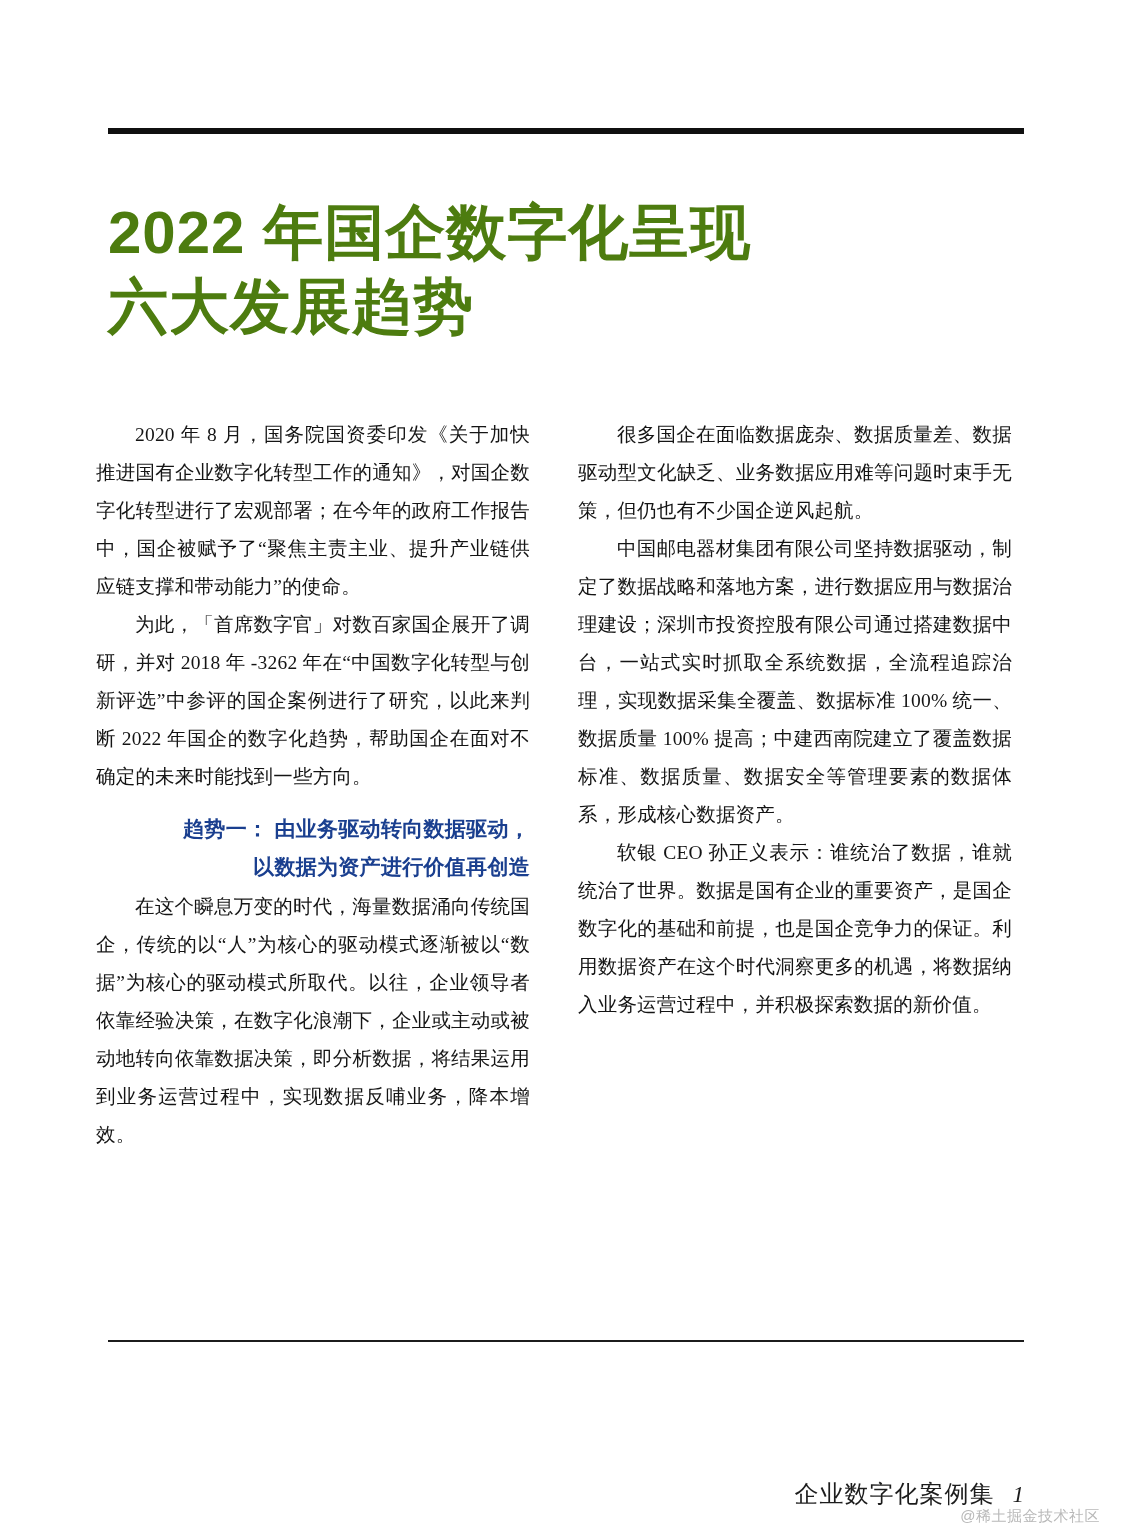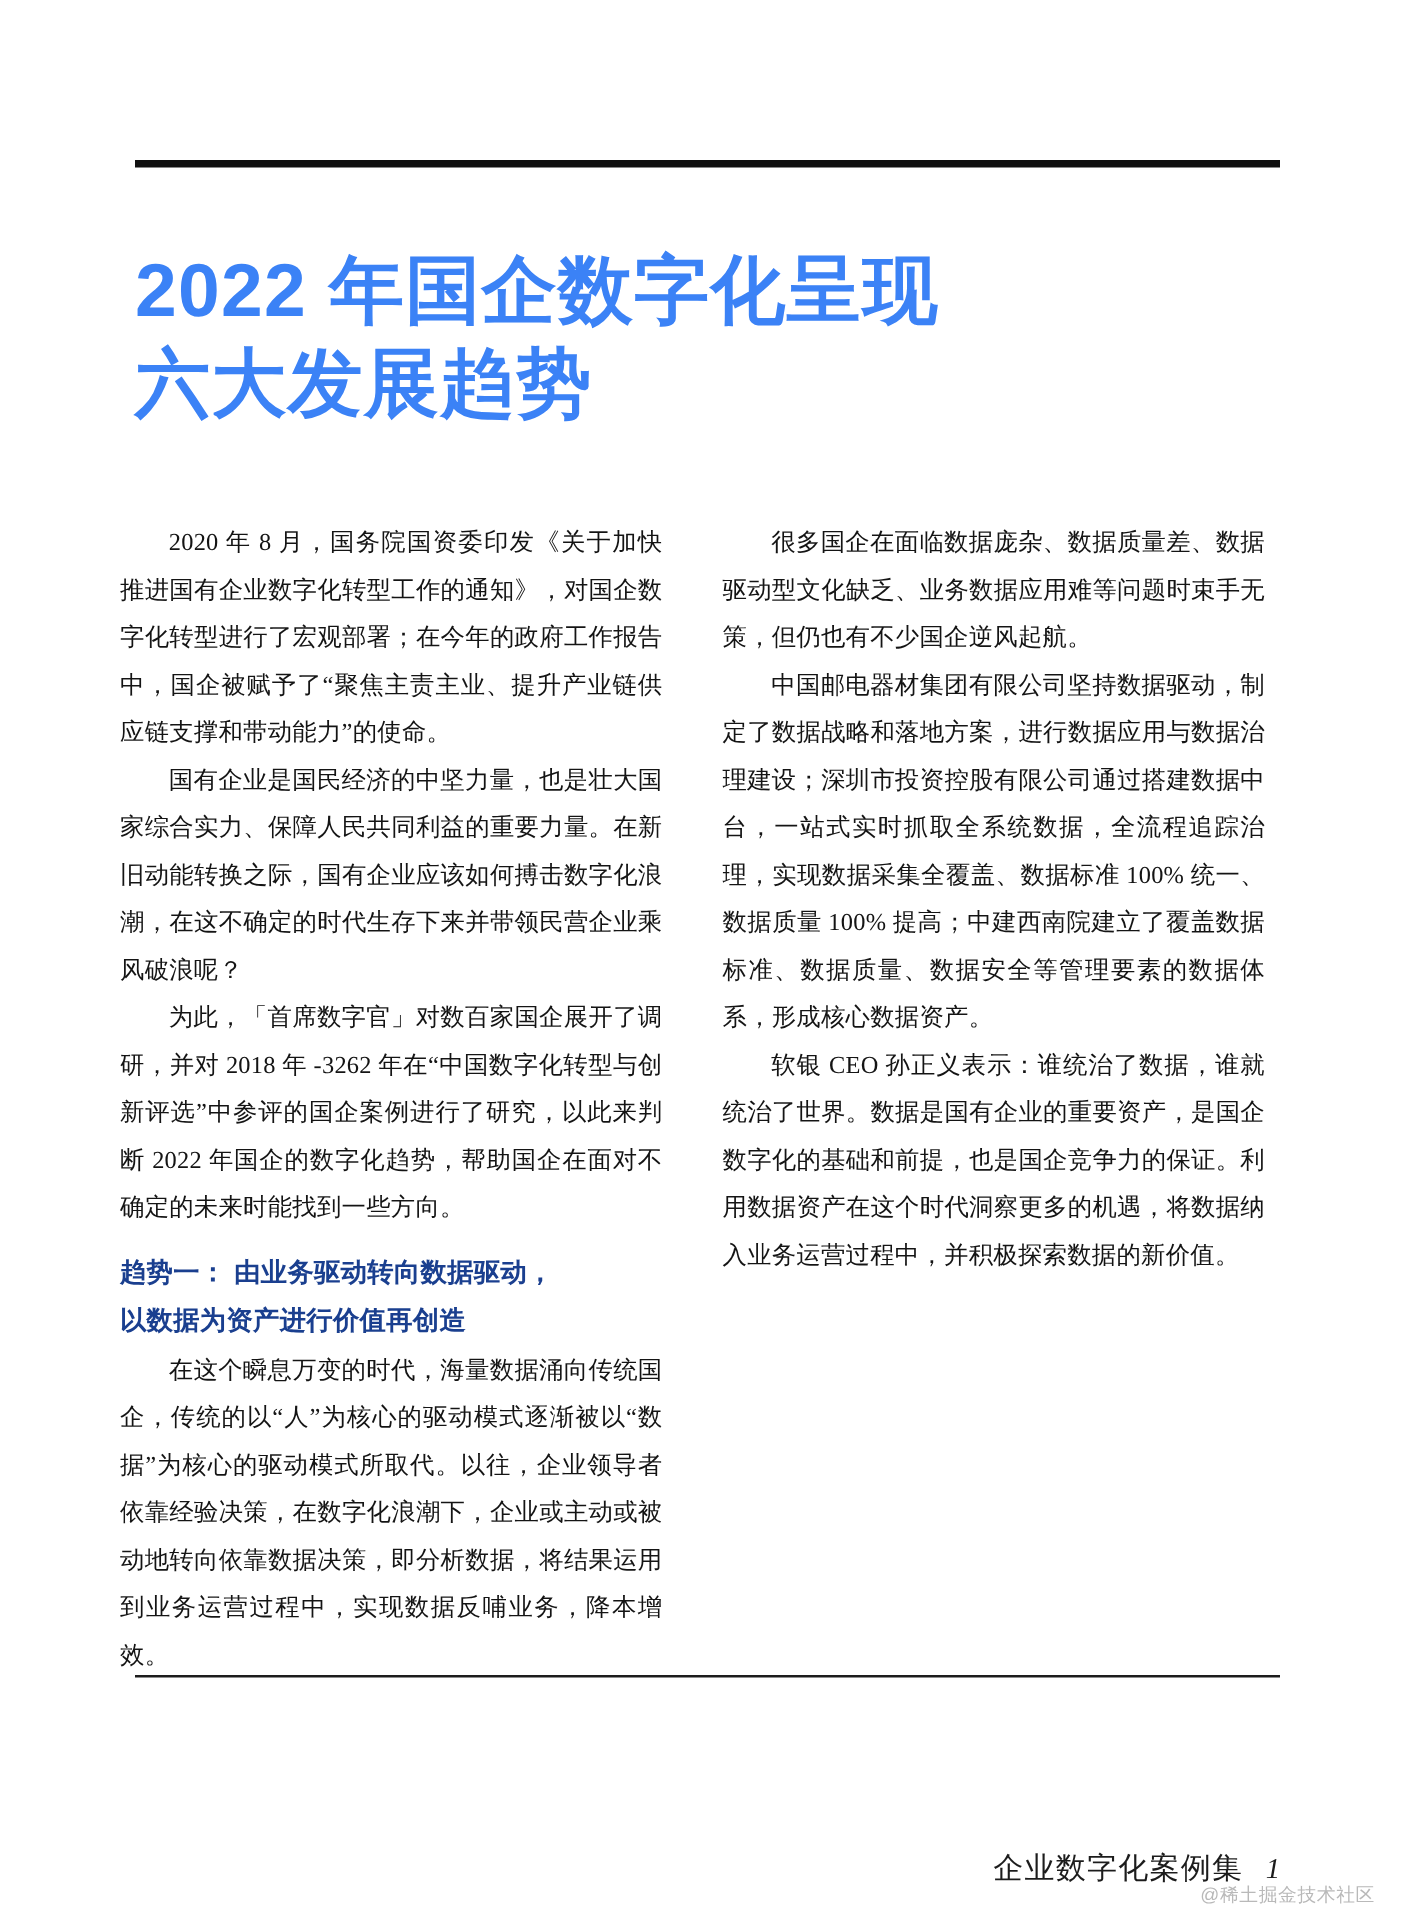--- a/index.html
+++ b/index.html
@@ -34,21 +34,21 @@
     left: 108px;
     top: 196px;
     width: 880px;
   }
   .title-line {
     font-family: "Liberation Sans", "DejaVu Sans", sans-serif;
     font-weight: 700;
     font-size: 60px;
     line-height: 74px;
     letter-spacing: 1px;
-    color: #3b82f6;
+    color: #4d7c0f;
     white-space: nowrap;
   }
 
   .columns {
     position: absolute;
     left: 96px;
     top: 416px;
     width: 916px;
     display: flex;
     gap: 48px;
@@ -62,27 +62,28 @@
     font-size: 19.5px;
     line-height: 38px;
     text-align: justify;
     text-justify: inter-ideograph;
     text-indent: 2em;
     color: #141414;
     letter-spacing: 0.2px;
   }
 
   h2.subhead {
-    margin: 14px 0 2px 0;
+    margin: 14px 0 2px 12px;
     font-family: "Liberation Sans", "DejaVu Sans", sans-serif;
     font-weight: 700;
     font-size: 21px;
     line-height: 38px;
     color: #1a3f8f;
     letter-spacing: 0.3px;
+    text-align: right;
   }
   h2.subhead .l2 { display: block; }
 
   .rule-bottom {
     position: absolute;
     left: 108px;
     top: 1340px;
     width: 916px;
     height: 2px;
     background: #1c1c1c;
@@ -127,21 +128,20 @@
 
   <div class="title-block">
     <div class="title-line">2022 年国企数字化呈现</div>
     <div class="title-line">六大发展趋势</div>
   </div>
 
   <div class="columns">
 
     <div class="col">
       <p class="para">2020 年 8 月，国务院国资委印发《关于加快推进国有企业数字化转型工作的通知》，对国企数字化转型进行了宏观部署；在今年的政府工作报告中，国企被赋予了“聚焦主责主业、提升产业链供应链支撑和带动能力”的使命。</p>
-      <p class="para">国有企业是国民经济的中坚力量，也是壮大国家综合实力、保障人民共同利益的重要力量。在新旧动能转换之际，国有企业应该如何搏击数字化浪潮，在这不确定的时代生存下来并带领民营企业乘风破浪呢？</p>
       <p class="para">为此，「首席数字官」对数百家国企展开了调研，并对 2018 年 -3262 年在“中国数字化转型与创新评选”中参评的国企案例进行了研究，以此来判断 2022 年国企的数字化趋势，帮助国企在面对不确定的未来时能找到一些方向。</p>
 
       <h2 class="subhead">
         <span class="l1">趋势一： 由业务驱动转向数据驱动，</span>
         <span class="l2">以数据为资产进行价值再创造</span>
       </h2>
 
       <p class="para">在这个瞬息万变的时代，海量数据涌向传统国企，传统的以“人”为核心的驱动模式逐渐被以“数据”为核心的驱动模式所取代。以往，企业领导者依靠经验决策，在数字化浪潮下，企业或主动或被动地转向依靠数据决策，即分析数据，将结果运用到业务运营过程中，实现数据反哺业务，降本增效。</p>
     </div>
 

